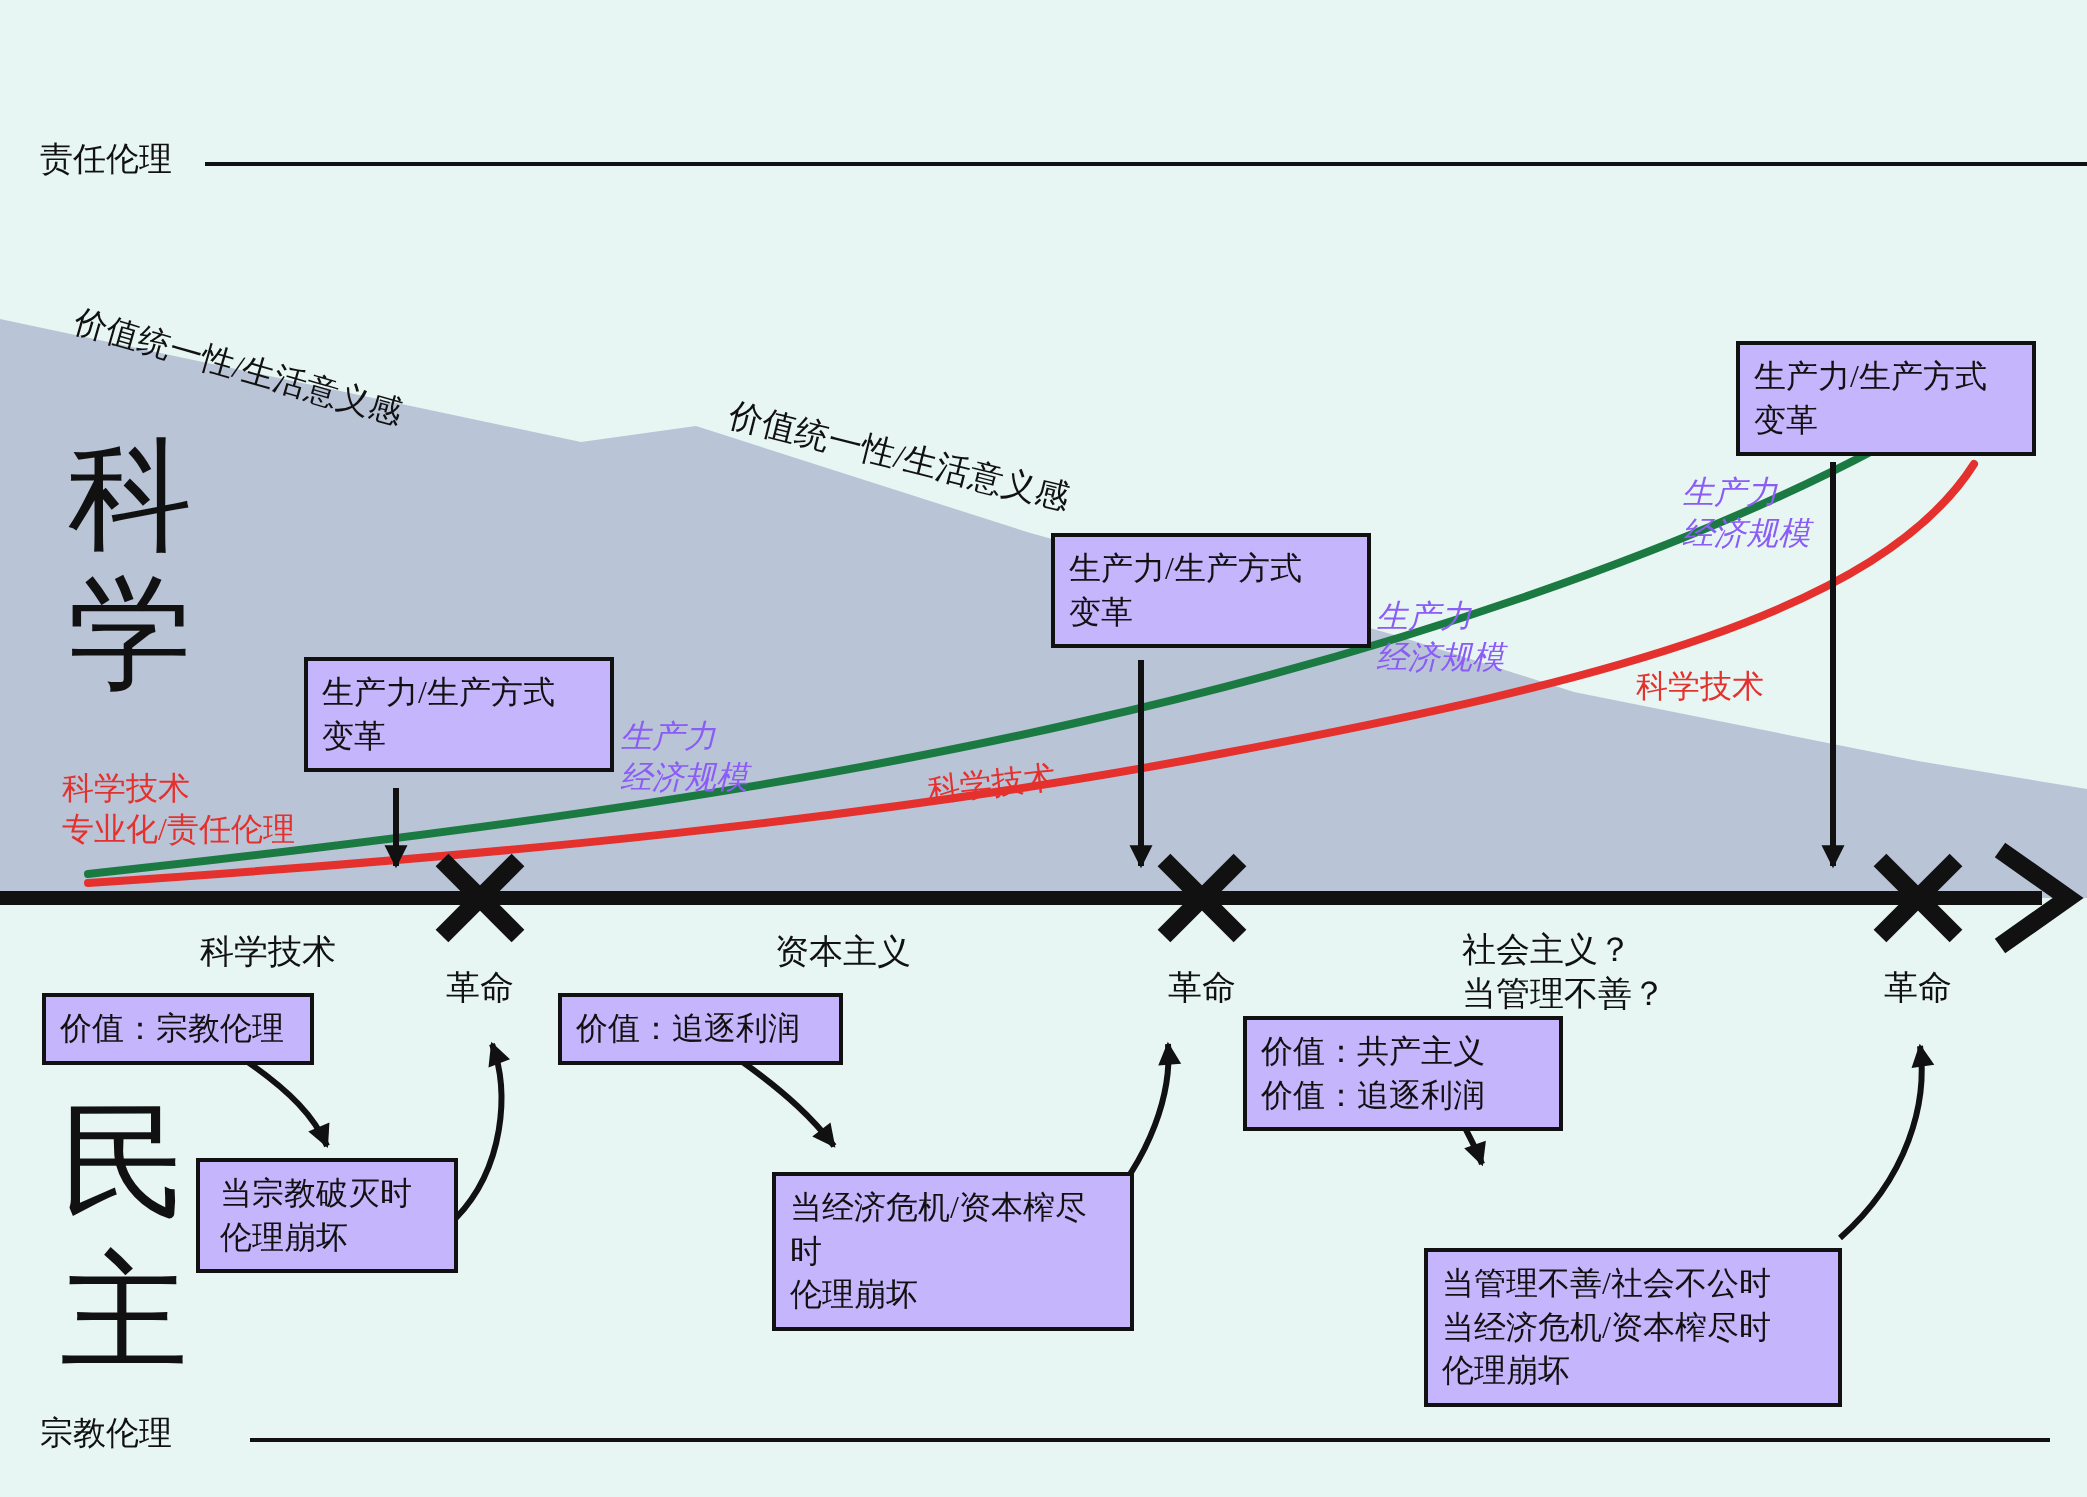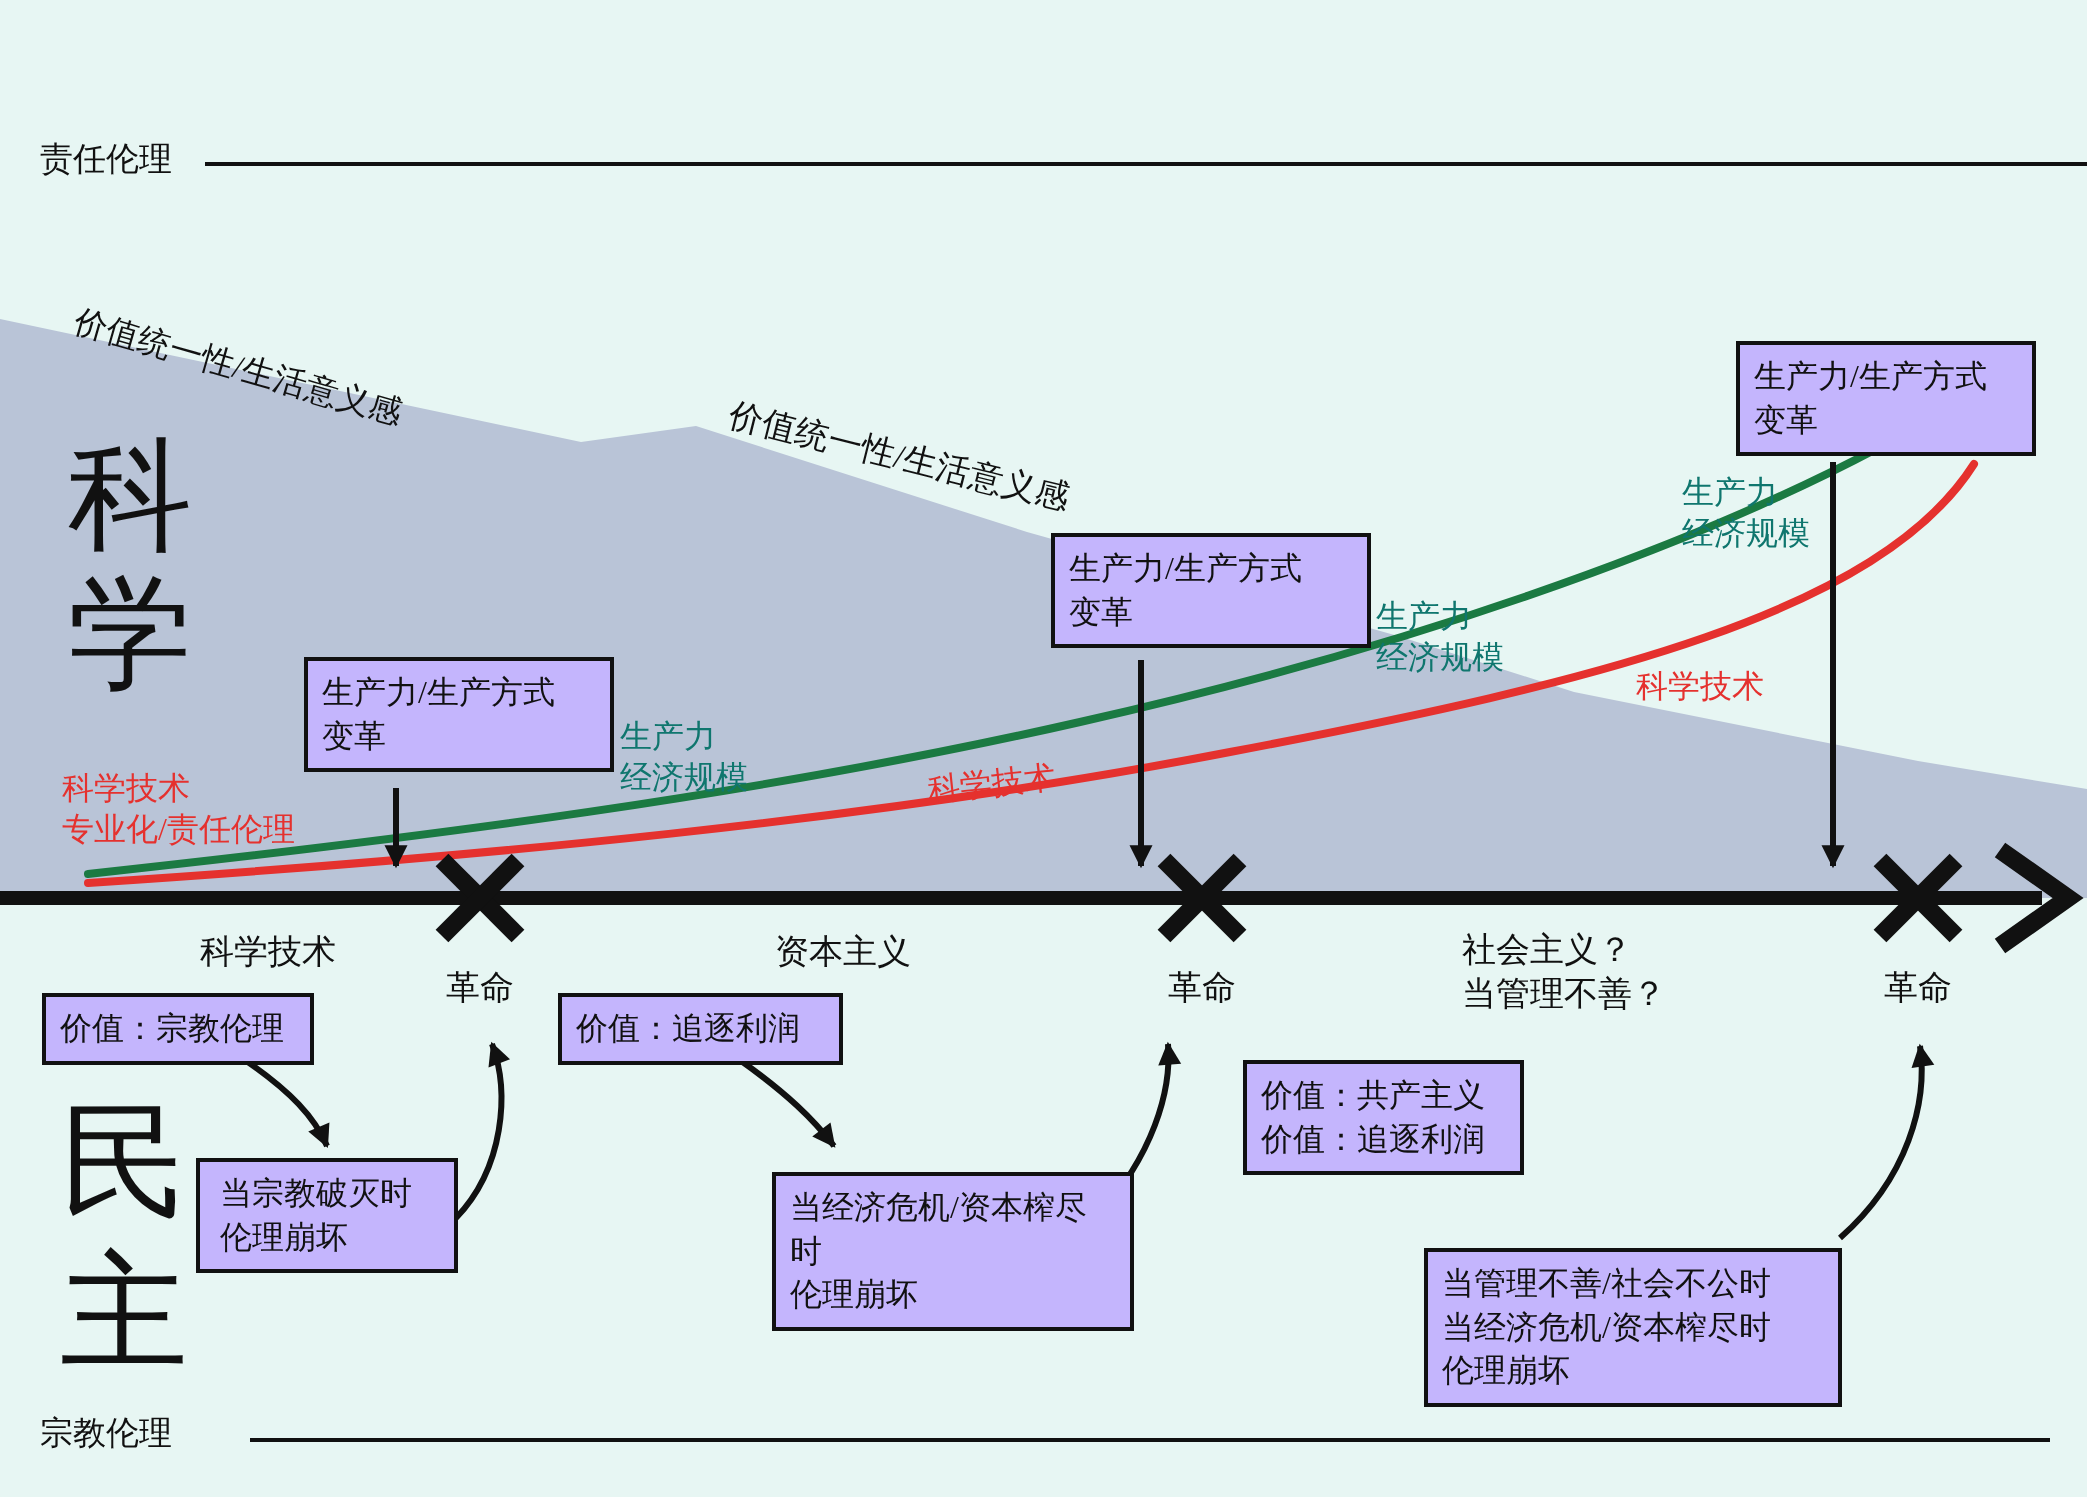--- a/index.html
+++ b/index.html
@@ -9,21 +9,21 @@
     background:#e7f6f3;
     overflow:hidden;
     font-family:"Liberation Serif","DejaVu Serif",serif;
     color:#111;
   }
   .stage svg{position:absolute;left:0;top:0;}
   .lbl{position:absolute;white-space:pre-line;line-height:1.28;}
   .f33{font-size:33px;}
   .f34{font-size:34px;}
   .f32{font-size:32px;}
-  .green{color:#0f766e;}
+  .green{color:#8b5cf6;font-style:italic;}
   .red{color:#e5312e;}
   .rot{transform-origin:0 0;}
   .big{font-size:124px;line-height:138px;text-align:center;white-space:pre-line;}
   .big2{font-size:128px;line-height:150px;}
   .hline{position:absolute;height:4px;background:#111;}
   .box{
     position:absolute;box-sizing:border-box;
     background:#c4b5fd;border:4px solid #111;
     padding:10px 14px;font-size:32px;line-height:1.36;
     white-space:pre-line;
@@ -109,21 +109,21 @@
   <div class="lbl f34" style="left:775px;top:930px;">资本主义</div>
   <div class="lbl f34" style="left:1462px;top:928px;">社会主义？
 当管理不善？</div>
 
   <div class="lbl f34" style="left:446px;top:966px;">革命</div>
   <div class="lbl f34" style="left:1168px;top:966px;">革命</div>
   <div class="lbl f34" style="left:1884px;top:966px;">革命</div>
 
   <div class="box" style="left:14px;top:993px;width:272px;margin-left:28px;">价值：宗教伦理</div>
   <div class="box" style="left:558px;top:993px;width:285px;">价值：追逐利润</div>
-  <div class="box" style="left:1243px;top:1060px;width:281px;">价值：共产主义
+  <div class="box" style="left:1243px;top:1016px;width:320px;">价值：共产主义
 价值：追逐利润</div>
 
   <div class="box" style="left:196px;top:1158px;width:262px;padding-left:20px;">当宗教破灭时
 伦理崩坏</div>
   <div class="box" style="left:772px;top:1172px;width:362px;">当经济危机/资本榨尽时
 伦理崩坏</div>
   <div class="box" style="left:1424px;top:1248px;width:418px;font-family:Liberation Serif, serif;">当管理不善/社会不公时
 当经济危机/资本榨尽时
 伦理崩坏</div>
 

